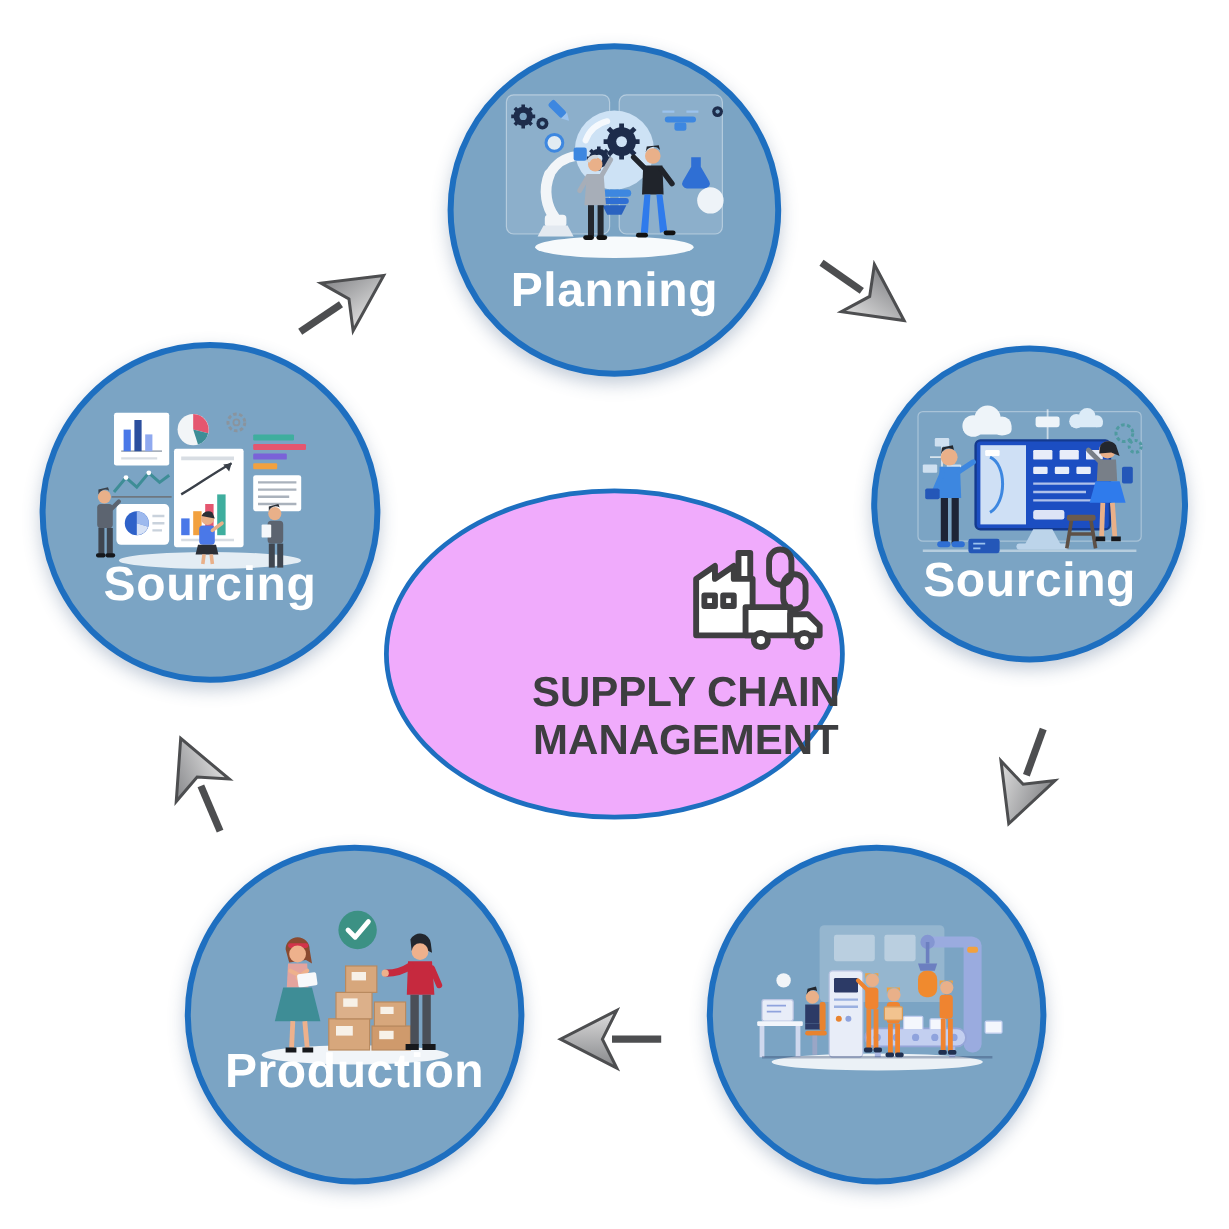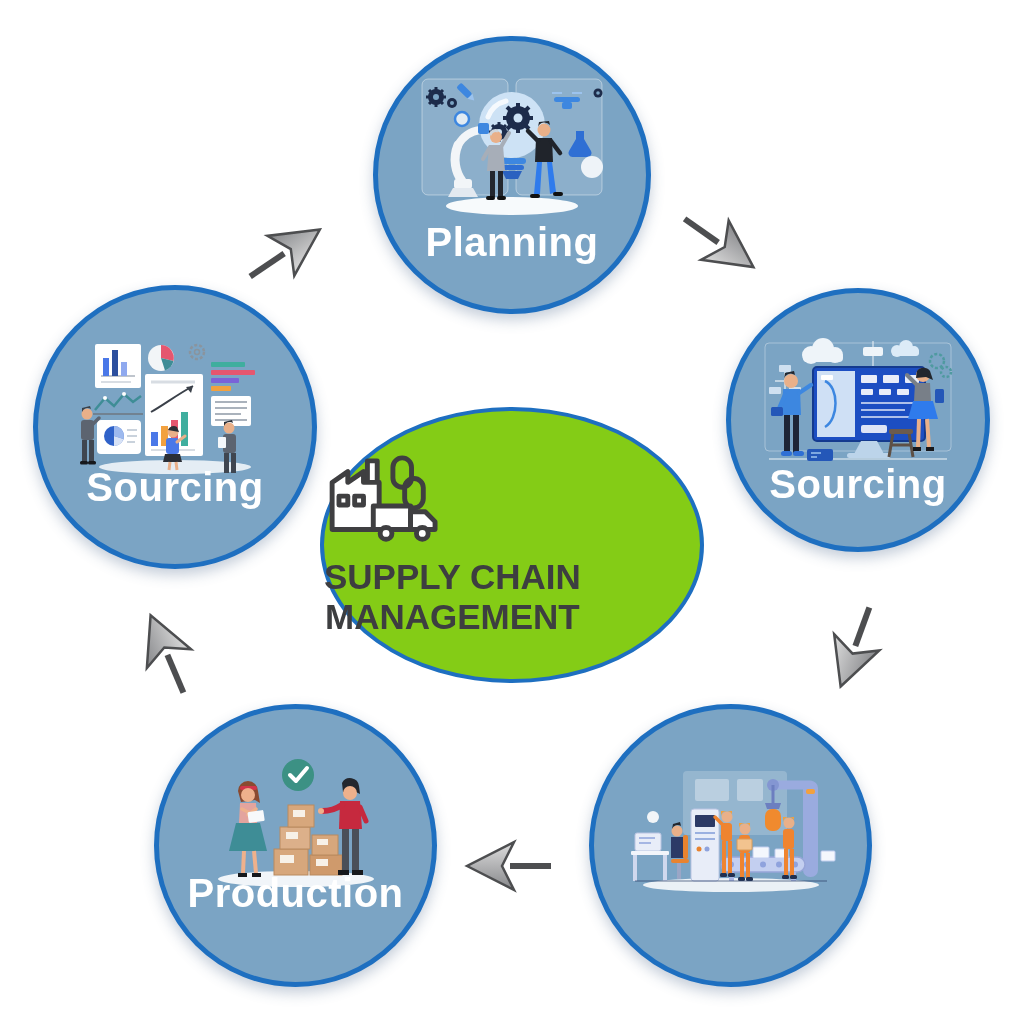--- a/index.html
+++ b/index.html
@@ -4,22 +4,22 @@
 <style>
   html,body{margin:0;padding:0;}
   body{width:1024px;height:1024px;background:#ffffff;font-family:"Liberation Sans",sans-serif;overflow:hidden;}
   .stage{position:relative;width:1024px;height:1024px;background:#ffffff;}
   .node{position:absolute;border-radius:50%;background:#7ba4c4;border:5px solid #1e6fc0;
         box-sizing:border-box;box-shadow:0 6px 14px rgba(60,90,130,0.30);}
   .node .illu{position:absolute;left:50%;transform:translateX(-50%);}
   .node .label{position:absolute;left:0;right:0;text-align:center;color:#ffffff;
         font-weight:bold;font-size:40px;letter-spacing:0.5px;}
   .center-ellipse{position:absolute;left:320px;top:407px;width:384px;height:276px;
-        background:#84cc16;border:4px solid #1e6fc0;border-radius:50%;box-sizing:border-box;
-        display:flex;flex-direction:column;align-items:flex-start;justify-content:center;}
+        background:#f0abfc;border:4px solid #1e6fc0;border-radius:50%;box-sizing:border-box;
+        display:flex;flex-direction:column;align-items:flex-end;justify-content:center;}
   .scm-title{color:#3d3e40;font-weight:bold;font-size:35px;line-height:1.13;text-align:center;margin-top:4px;}
   .arrow{position:absolute;width:90px;height:74px;}
 </style>
 </head>
 <body>
 
 <div class="stage">
 
   <div class="node" style="left:373px;top:36px;width:278px;height:278px;">
     <svg class="illu" style="top:34px;" width="212" height="145" viewBox="0 0 212 145">

